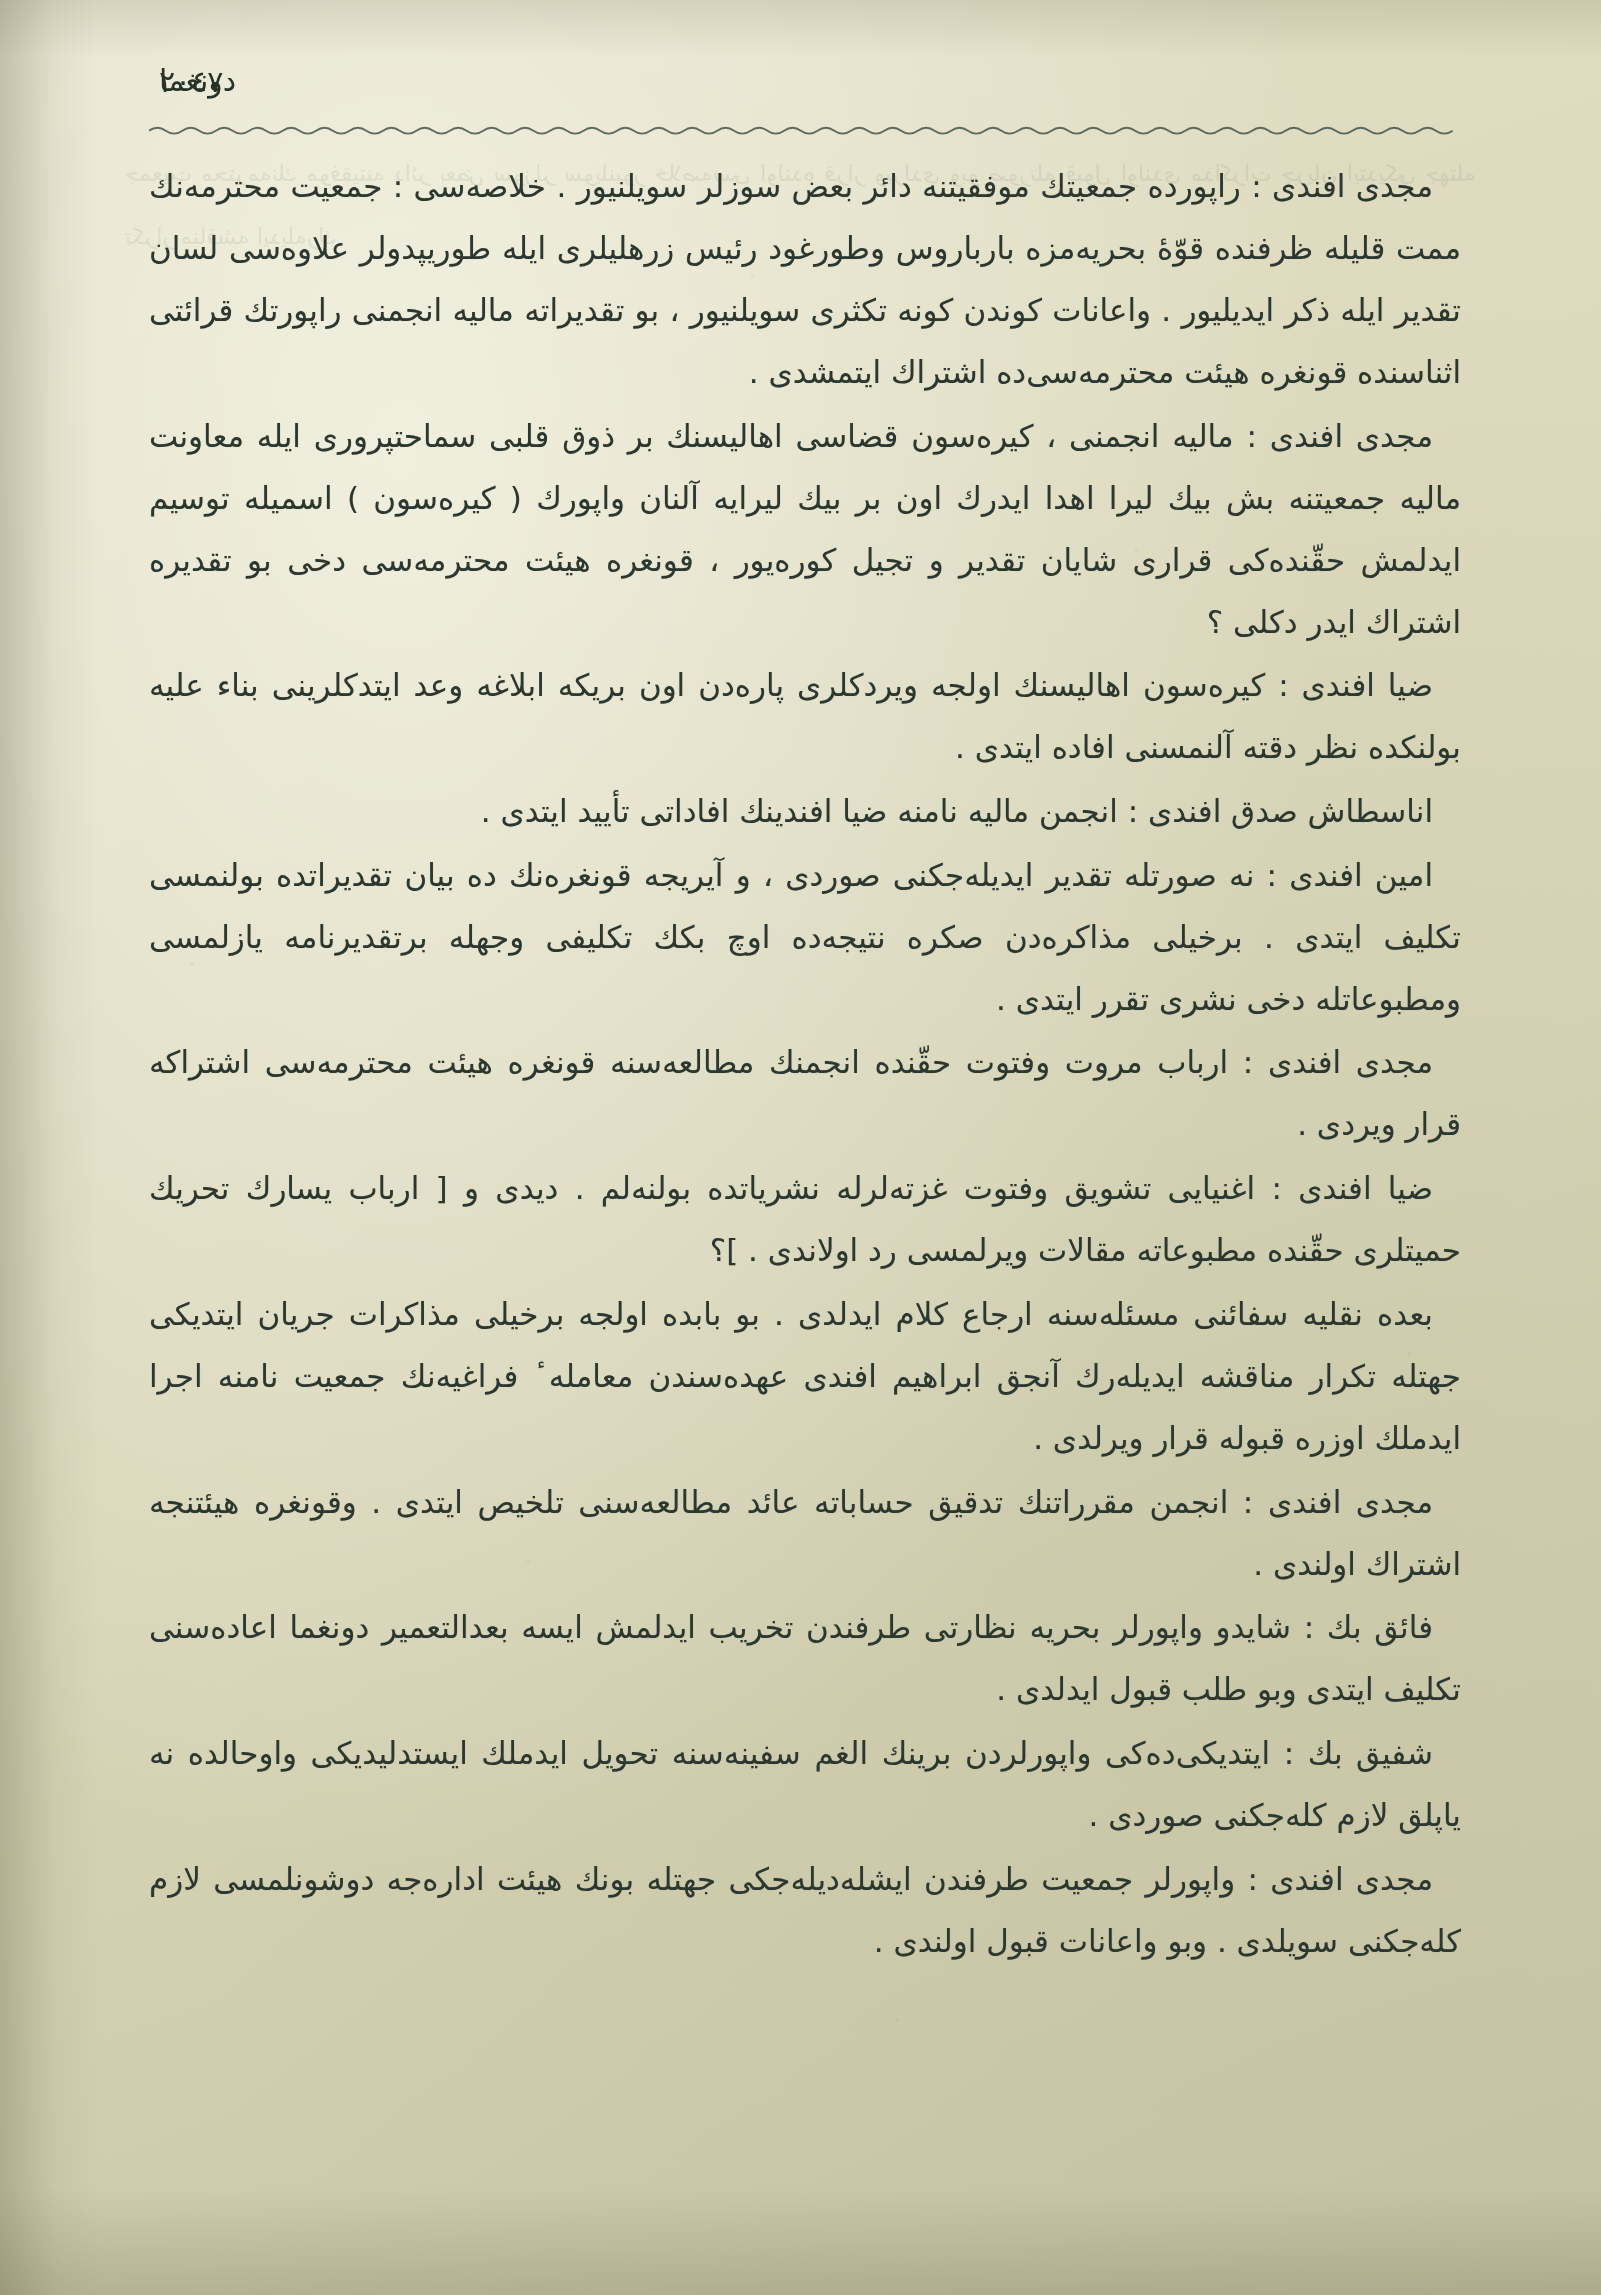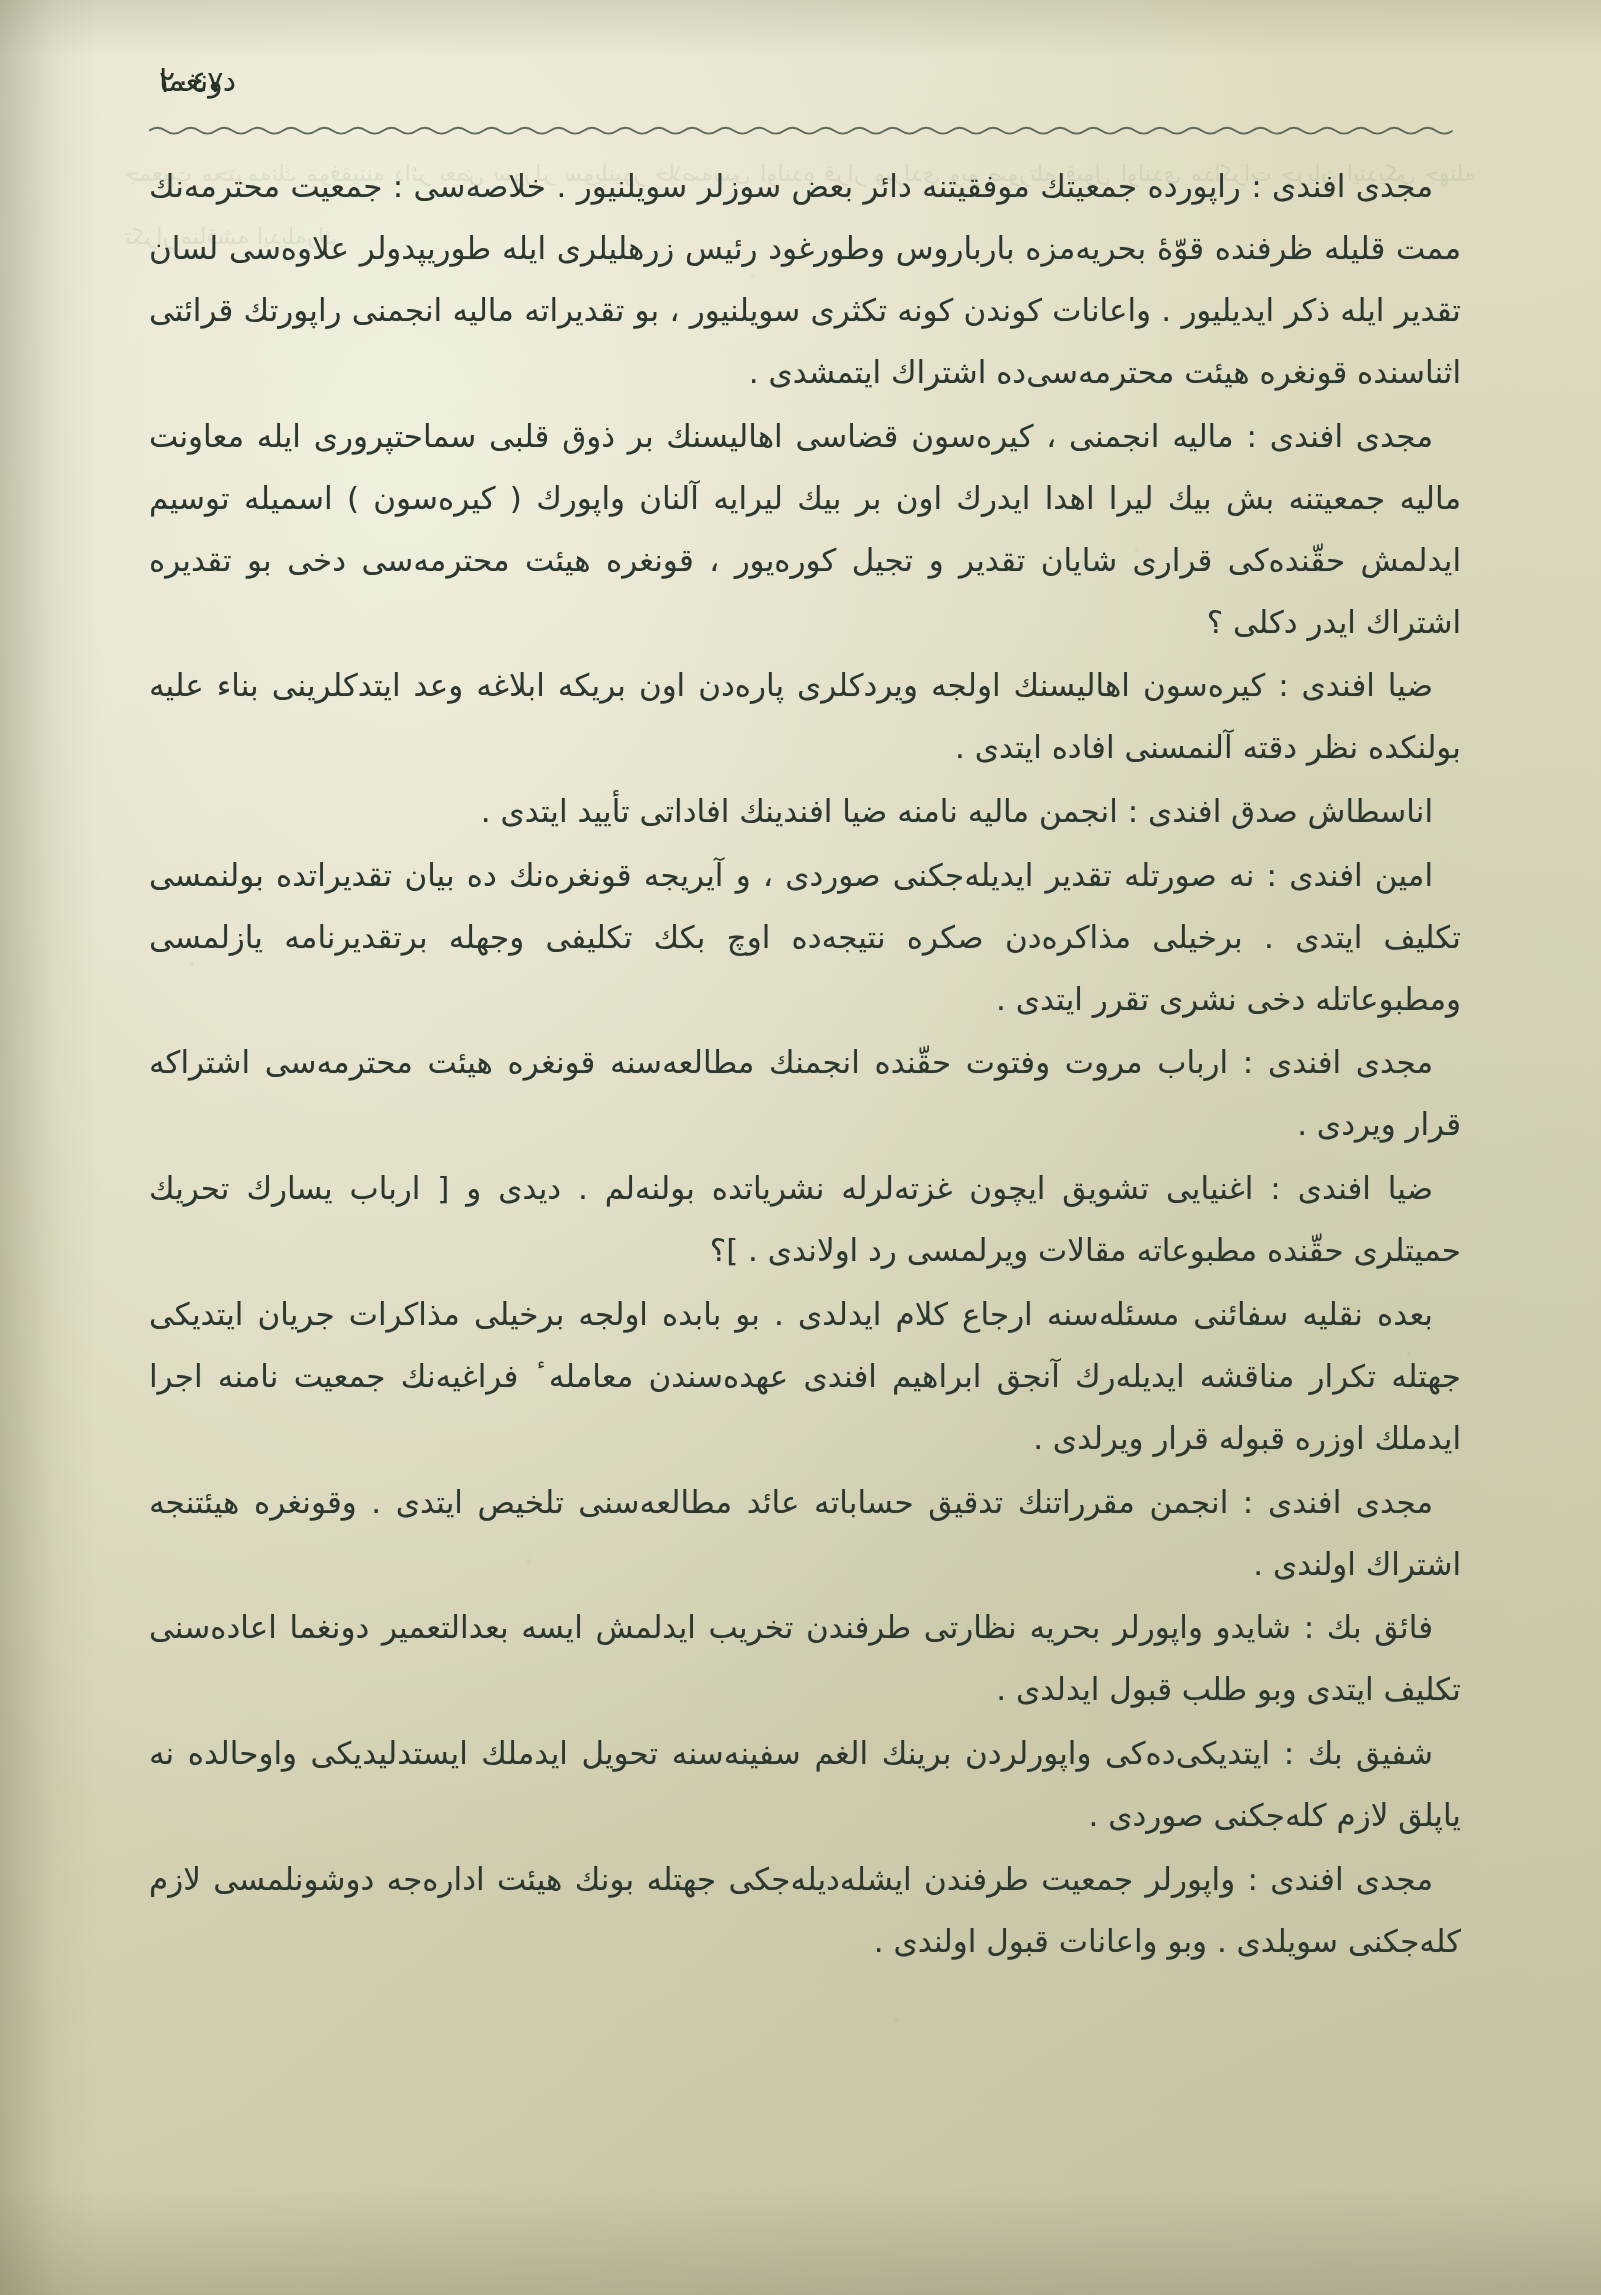--- a/index.html
+++ b/index.html
@@ -156,21 +156,21 @@
     </svg>
   </div>
 
   <div class="body-text">
     <p class="para">مجدى افندى : راپورده جمعيتك موفقيتنه دائر بعض سوزلر سويلنيور . خلاصه‌سى : جمعيت محترمه‌نك ممت قليله ظرفنده قوّهٔ بحريه‌مزه بارباروس وطورغود رئيس زرهليلرى ايله طوريپدولر علاوه‌سى لسان تقدير ايله ذكر ايديليور . واعانات كوندن كونه تكثرى سويلنيور ، بو تقديراته ماليه انجمنى راپورتك قرائتى اثناسنده قونغره هيئت محترمه‌سى‌ده اشتراك ايتمشدى .</p>
     <p class="para">مجدى افندى : ماليه انجمنى ، كيره‌سون قضاسى اهاليسنك بر ذوق قلبى سماحتپرورى ايله معاونت ماليه جمعيتنه بش بيك ليرا اهدا ايدرك اون بر بيك ليرايه آلنان واپورك ( كيره‌سون ) اسميله توسيم ايدلمش حقّنده‌كى قرارى شايان تقدير و تجيل كوره‌يور ، قونغره هيئت محترمه‌سى دخى بو تقديره اشتراك ايدر دكلى ؟</p>
     <p class="para">ضيا افندى : كيره‌سون اهاليسنك اولجه ويردكلرى پاره‌دن اون بريكه ابلاغه وعد ايتدكلرينى بناء عليه بولنكده نظر دقته آلنمسنى افاده ايتدى .</p>
     <p class="para">اناسطاش صدق افندى : انجمن ماليه نامنه ضيا افندينك افاداتى تأييد ايتدى .</p>
     <p class="para">امين افندى : نه صورتله تقدير ايديله‌جكنى صوردى ، و آيريجه قونغره‌نك ده بيان تقديراتده بولنمسى تكليف ايتدى . برخيلى مذاكره‌دن صكره نتيجه‌ده اوچ بكك تكليفى وجهله برتقديرنامه يازلمسى ومطبوعاتله دخى نشرى تقرر ايتدى .</p>
     <p class="para">مجدى افندى : ارباب مروت وفتوت حقّنده انجمنك مطالعه‌سنه قونغره هيئت محترمه‌سى اشتراكه قرار ويردى .</p>
-    <p class="para">ضيا افندى : اغنيايى تشويق ايچون غزته‌لرله نشرياتده بولنه‌لم . ديدى و [ ارباب يسارك تحريك حميتلرى حقّنده مطبوعاته مقالات ويرلمسى رد اولاندى . ]؟</p>
+    <p class="para">ضيا افندى : اغنيايى تشويق وفتوت غزته‌لرله نشرياتده بولنه‌لم . ديدى و [ ارباب يسارك تحريك حميتلرى حقّنده مطبوعاته مقالات ويرلمسى رد اولاندى . ]؟</p>
     <p class="para">بعده نقليه سفائنى مسئله‌سنه ارجاع كلام ايدلدى . بو بابده اولجه برخيلى مذاكرات جريان ايتديكى جهتله تكرار مناقشه ايديله‌رك آنجق ابراهيم افندى عهده‌سندن معامله ٔ فراغيه‌نك جمعيت نامنه اجرا ايدملك اوزره قبوله قرار ويرلدى .</p>
     <p class="para">مجدى افندى : انجمن مقرراتنك تدقيق حساباته عائد مطالعه‌سنى تلخيص ايتدى . وقونغره هيئتنجه اشتراك اولندى .</p>
     <p class="para">فائق بك : شايدو واپورلر بحريه نظارتى طرفندن تخريب ايدلمش ايسه بعدالتعمير دونغما اعاده‌سنى تكليف ايتدى وبو طلب قبول ايدلدى .</p>
     <p class="para">شفيق بك : ايتديكى‌ده‌كى واپورلردن برينك الغم سفينه‌سنه تحويل ايدملك ايستدليديكى واوحالده نه ياپلق لازم كله‌جكنى صوردى .</p>
     <p class="para">مجدى افندى : واپورلر جمعيت طرفندن ايشله‌ديله‌جكى جهتله بونك هيئت اداره‌جه دوشونلمسى لازم كله‌جكنى سويلدى . وبو واعانات قبول اولندى .</p>
   </div>
 
   <div class="edge-shadow-l"></div>
   <div class="edge-shadow-b"></div>
   <div class="edge-shadow-t"></div>

